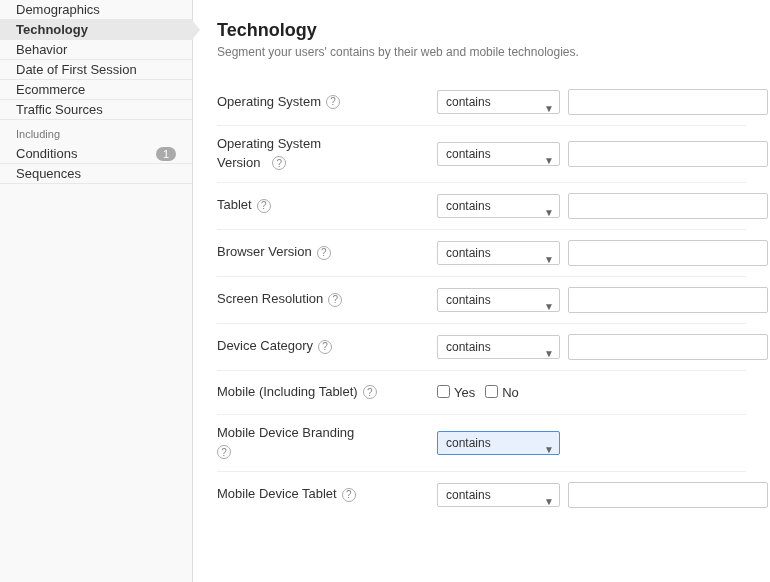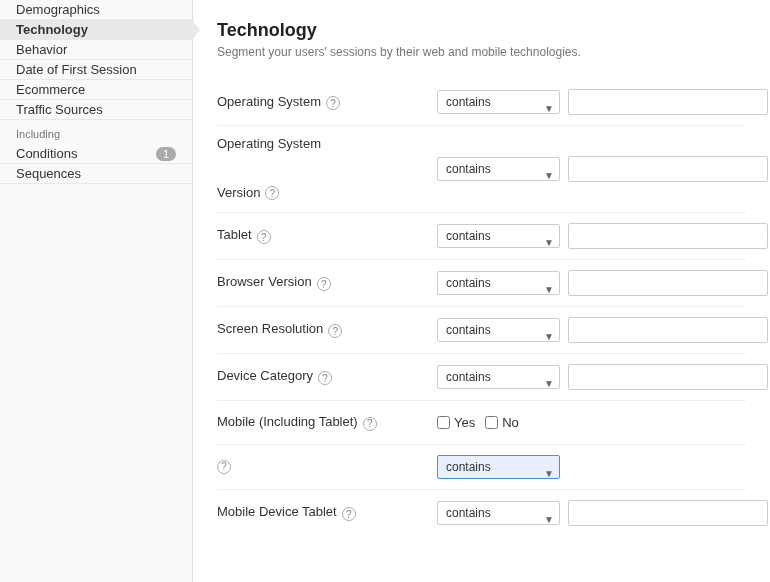--- a/index.html
+++ b/index.html
@@ -105,21 +105,21 @@
     .form-row:last-child {
       border-bottom: none;
     }
 
     .field-label {
       width: 220px;
       min-width: 220px;
       font-size: 13px;
       color: #333;
       display: flex;
-      align-items: flex-end;
+      align-items: center;
       gap: 5px;
       line-height: 1.3;
     }
 
     .help-icon {
       display: inline-flex;
       align-items: center;
       justify-content: center;
       width: 14px;
       height: 14px;
@@ -181,21 +181,21 @@
 
     
     .checkbox-group {
       display: flex;
       align-items: center;
       gap: 10px;
     }
 
     .checkbox-label {
       display: flex;
-      align-items: center;
+      align-items: flex-start;
       gap: 4px;
       font-size: 13px;
       cursor: pointer;
     }
 
     .checkbox-label input[type="checkbox"] {
       margin: 0;
     }
 
     
@@ -240,21 +240,21 @@
     <span>Conditions</span>
     <span class="badge">1</span>
   </div>
   <div class="sidebar-item">
     <span>Sequences</span>
   </div>
 </div>
 
 <div class="main">
   <div class="page-title">Technology</div>
-  <div class="page-subtitle">Segment your users' sessions by their web and mobile technologies.</div>
+  <div class="page-subtitle">Segment your users' contains by their web and mobile technologies.</div>
 
   <div class="form-row">
     <div class="field-label">
       <span>Operating System</span>
       <span class="help-icon">?</span>
     </div>
     <div class="field-controls">
       <div class="select-wrapper">
         <select class="contains-select">
           <option>contains</option>
@@ -268,21 +268,21 @@
       <input type="text" class="text-input" value="" style="">
     </div>
   </div>
 
   <div class="form-row">
     <div class="field-label">
       <div class="field-label-multiline">
         <div class="label-main">
           <span>Operating System</span>
         </div>
-        <div style="display:flex;align-items:center;gap:5px;margin-top:30px;">
+        <div style="display:flex;align-items:center;gap:12px;">
           <span>Version</span>
           <span class="help-icon">?</span>
         </div>
       </div>
     </div>
     <div class="field-controls">
       <div class="select-wrapper">
         <select class="contains-select">
           <option>contains</option>
           <option>does not contain</option>
@@ -379,20 +379,23 @@
         <label class="checkbox-label">
           <input type="checkbox" style=""> No
         </label>
       </div>
     </div>
   </div>
 
   <div class="form-row">
     <div class="field-label">
       <div class="field-label-multiline">
+        <div class="label-main">
+          <span>Mobile Device Branding</span>
+        </div>
         <div>
           <span class="help-icon">?</span>
         </div>
       </div>
     </div>
     <div class="field-controls">
       <div class="select-wrapper">
         <select class="contains-select highlighted">
           <option>contains</option>
           <option>does not contain</option>

